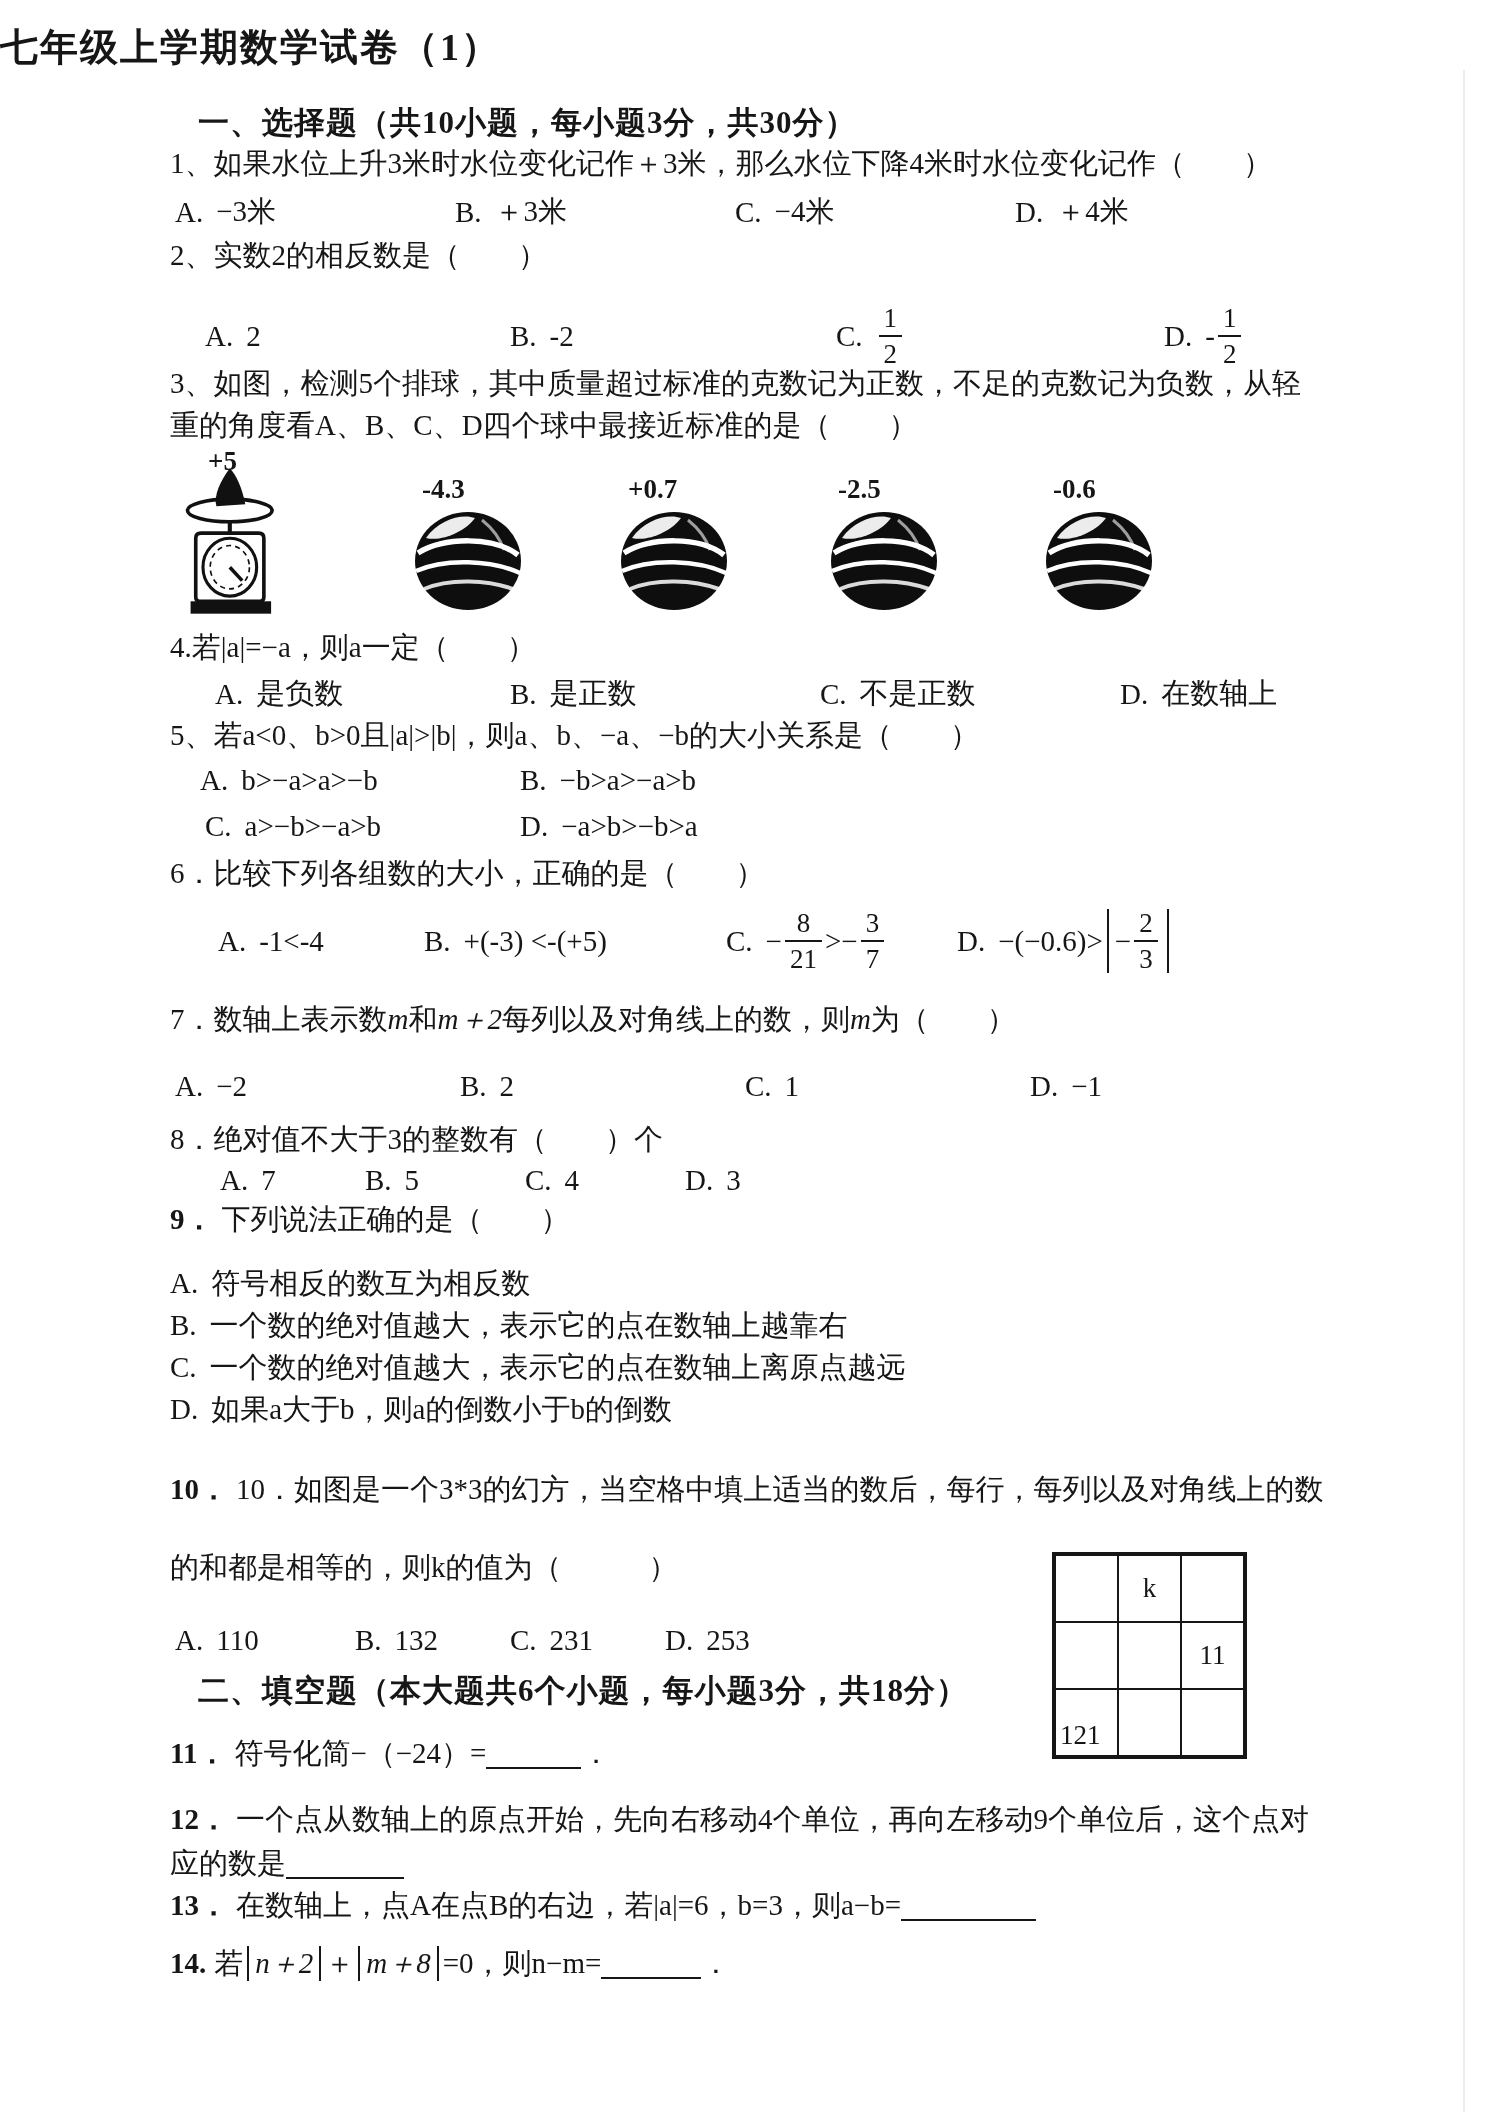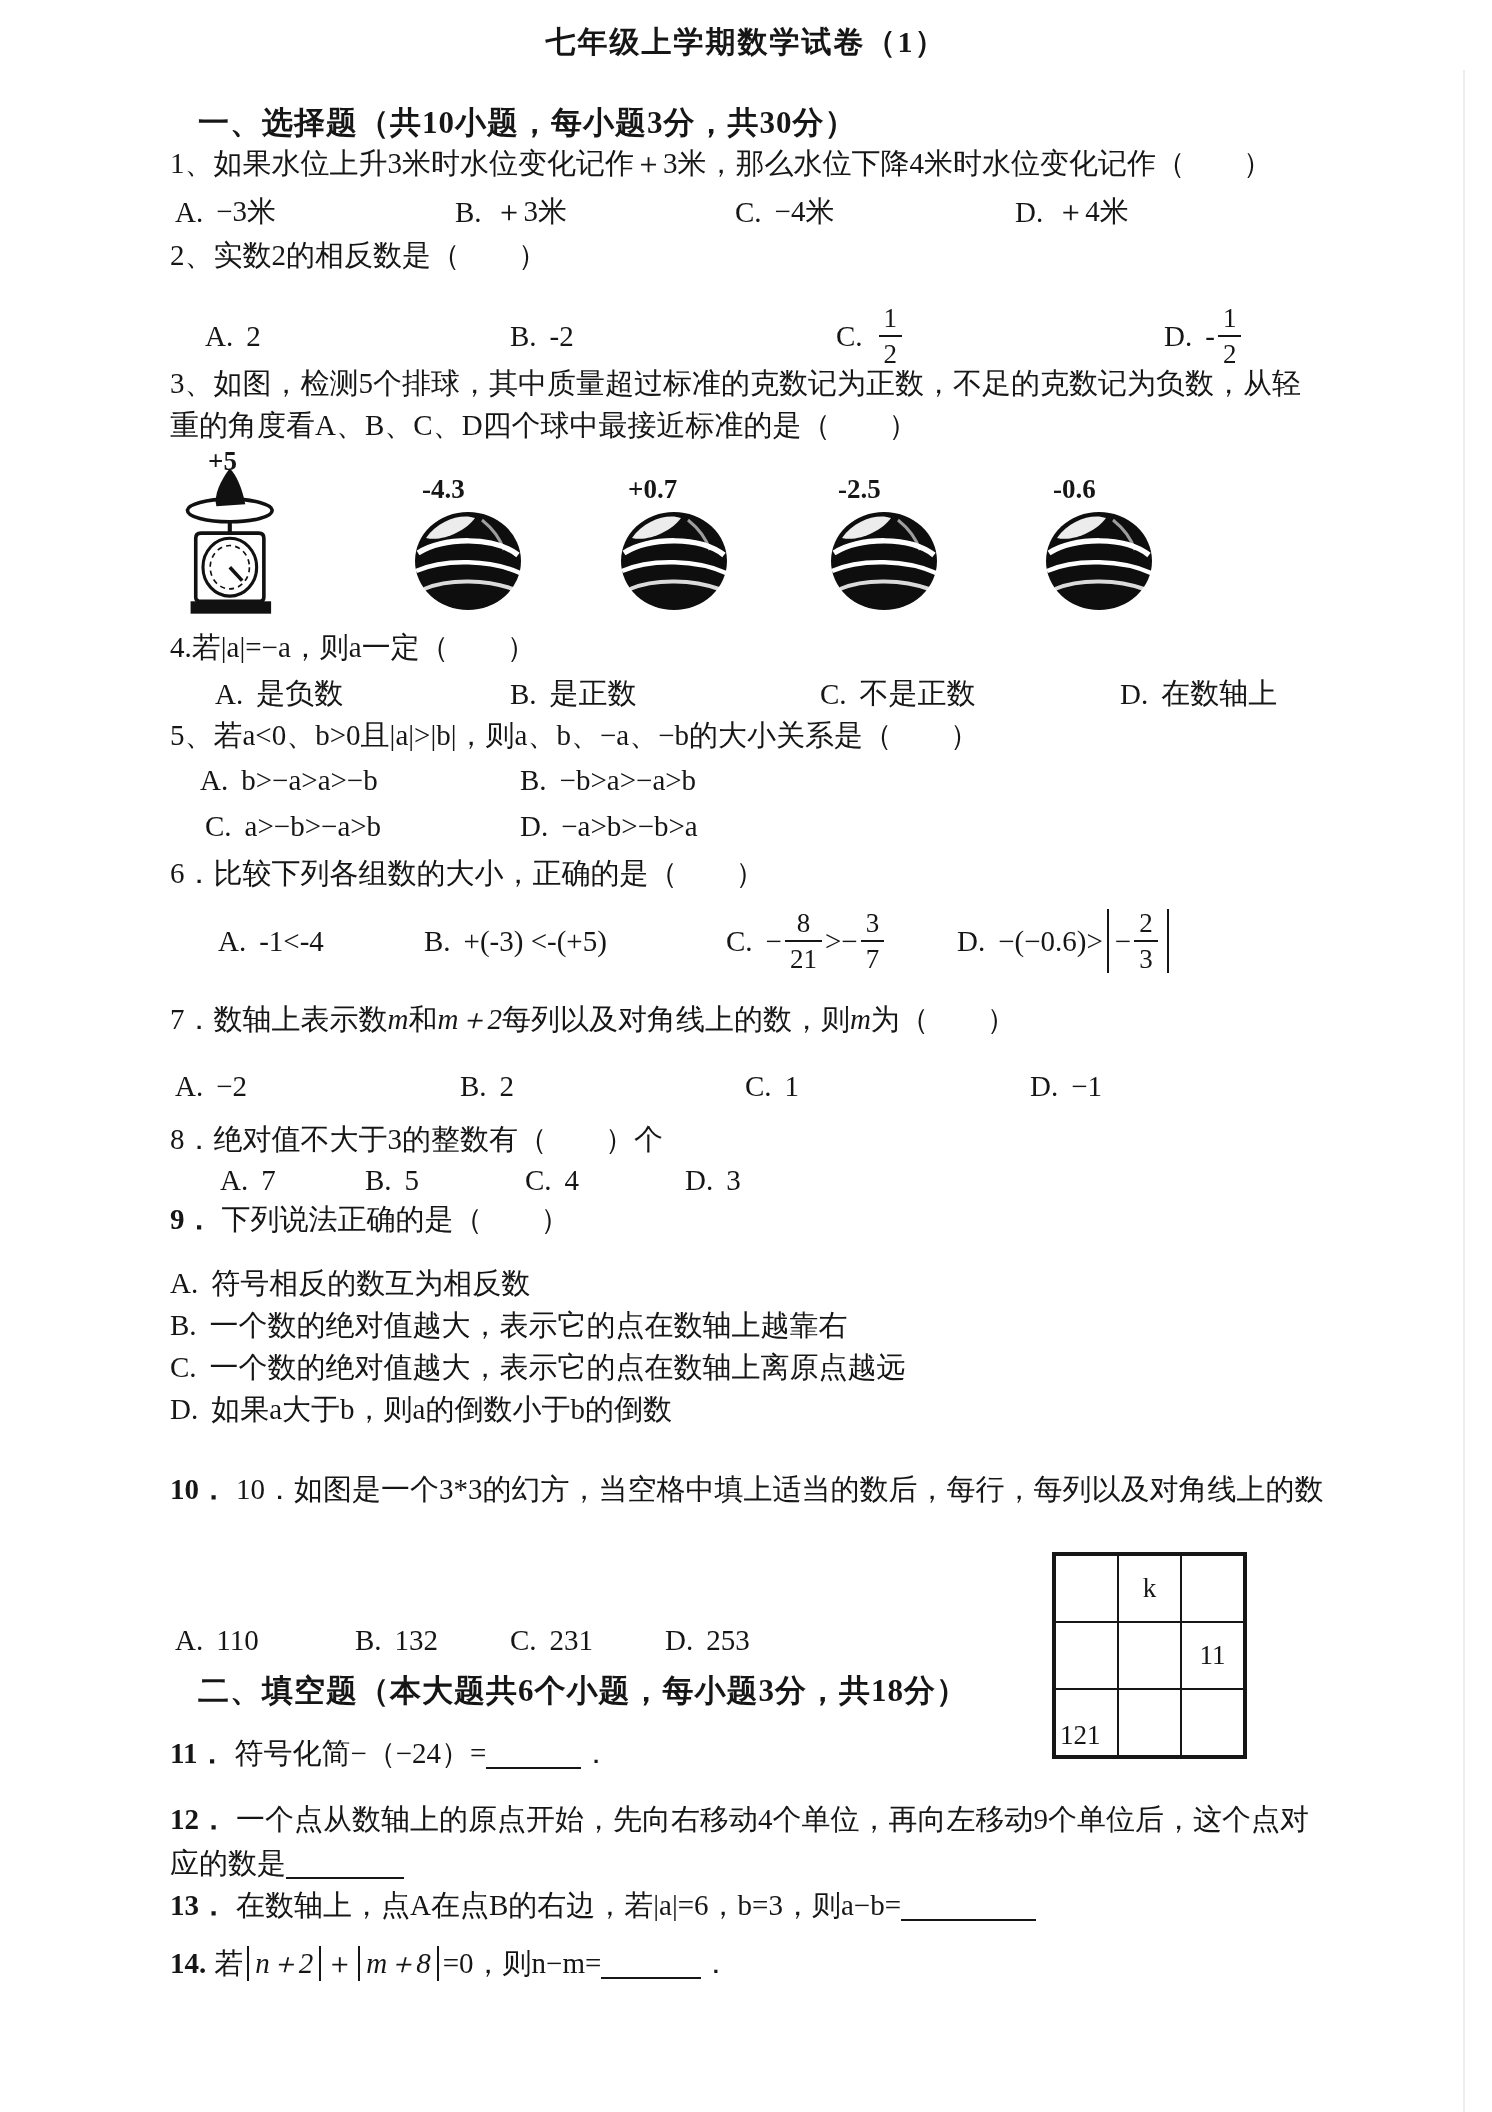--- a/index.html
+++ b/index.html
@@ -7,21 +7,21 @@
     position:relative;
     width:1492px;height:2112px;
     margin:0 auto;
     background:#ffffff;
     font-family:"Liberation Serif","DejaVu Serif",serif;
     color:#161616;
     overflow:hidden;
   }
   .title{
     position:absolute;top:22px;left:0;width:100%;
-    text-align:center;font-size:30px;font-weight:bold;letter-spacing:2px;
+    text-align:left;font-size:38px;font-weight:bold;letter-spacing:2px;
   }
   .line{position:absolute;left:170px;white-space:nowrap;font-size:29px;line-height:1.2;}
   .sec{font-weight:bold;font-size:31px;letter-spacing:1px;margin-left:28px;}
   .row{position:absolute;display:flex;align-items:center;white-space:nowrap;font-size:29px;}
   .opt{display:inline-flex;align-items:center;flex:0 0 auto;}
   .ol{margin-right:13px;}
   .bl{font-weight:bold;margin-right:8px;}
   .it{font-style:italic;}
   .frac{display:inline-flex;flex-direction:column;align-items:center;line-height:1.05;font-size:27px;margin:0 3px;vertical-align:middle;}
   .frac .num{padding:0 5px 3px;}
@@ -278,20 +278,21 @@
     <span class="bl">9．</span><span>下列说法正确的是（　　）</span>
   </div>
   <div class="line" style="top:1266px"><span class="ol">A.</span><span>符号相反的数互为相反数</span></div>
   <div class="line" style="top:1308px"><span class="ol">B.</span><span>一个数的绝对值越大，表示它的点在数轴上越靠右</span></div>
   <div class="line" style="top:1350px"><span class="ol">C.</span><span>一个数的绝对值越大，表示它的点在数轴上离原点越远</span></div>
   <div class="line" style="top:1392px"><span class="ol">D.</span><span>如果a大于b，则a的倒数小于b的倒数</span></div>
 
   <div class="line" style="top:1472px">
     <span class="bl">10．</span><span>10．如图是一个3*3的幻方，当空格中填上适当的数后，每行，每列以及对角线上的数</span>
   </div>
+  <div class="line" style="top:1550px">的和都是相等的，则k的值为（　　　）</div>
   <div class="row" style="top:1624px;left:175px">
     <span class="opt" style="width:180px">
         <span class="ol">A.</span>
         <span>110</span>
       </span>
     <span class="opt" style="width:155px">
         <span class="ol">B.</span>
         <span>132</span>
       </span>
     <span class="opt" style="width:155px">

